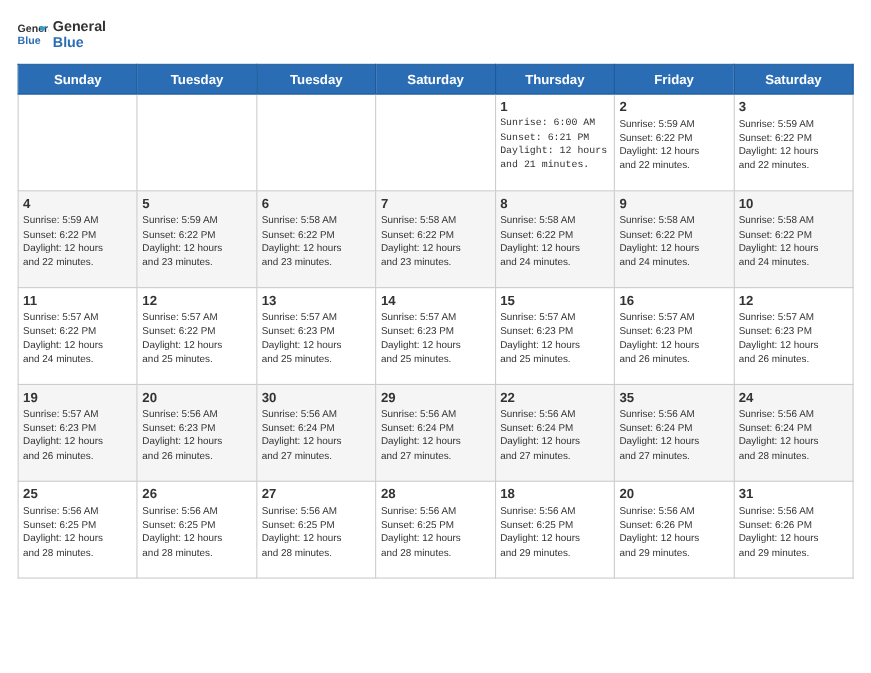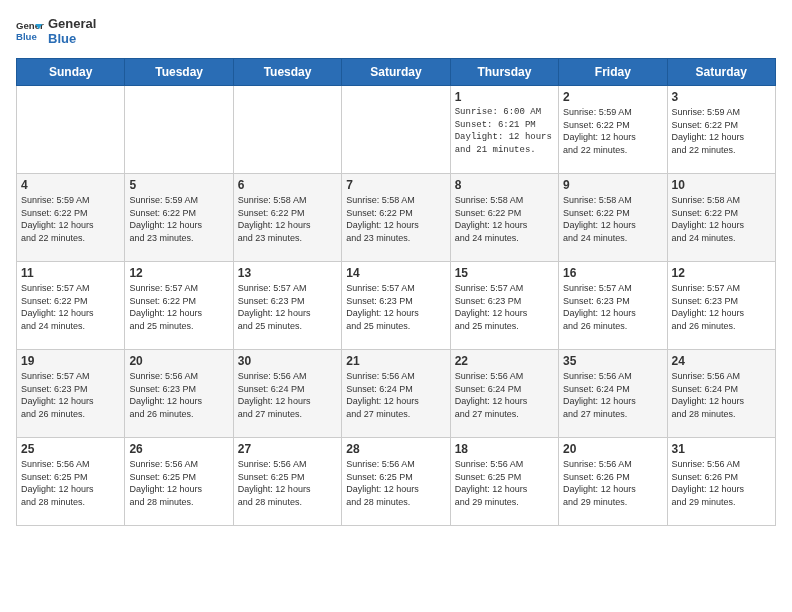--- a/index.html
+++ b/index.html
@@ -254,21 +254,21 @@
 and 26 minutes.</div>
         </td>
         <td>
           <span class="day-number">30</span>
           <div class="cell-content" style="white-space: pre-line;">Sunrise: 5:56 AM
 Sunset: 6:24 PM
 Daylight: 12 hours
 and 27 minutes.</div>
         </td>
         <td>
-          <span class="day-number">21</span>
+          <span class="day-number">29</span>
           <div class="cell-content" style="white-space: pre-line;">Sunrise: 5:56 AM
 Sunset: 6:24 PM
 Daylight: 12 hours
 and 27 minutes.</div>
         </td>
         <td>
           <span class="day-number">22</span>
           <div class="cell-content" style="white-space: pre-line;">Sunrise: 5:56 AM
 Sunset: 6:24 PM
 Daylight: 12 hours

